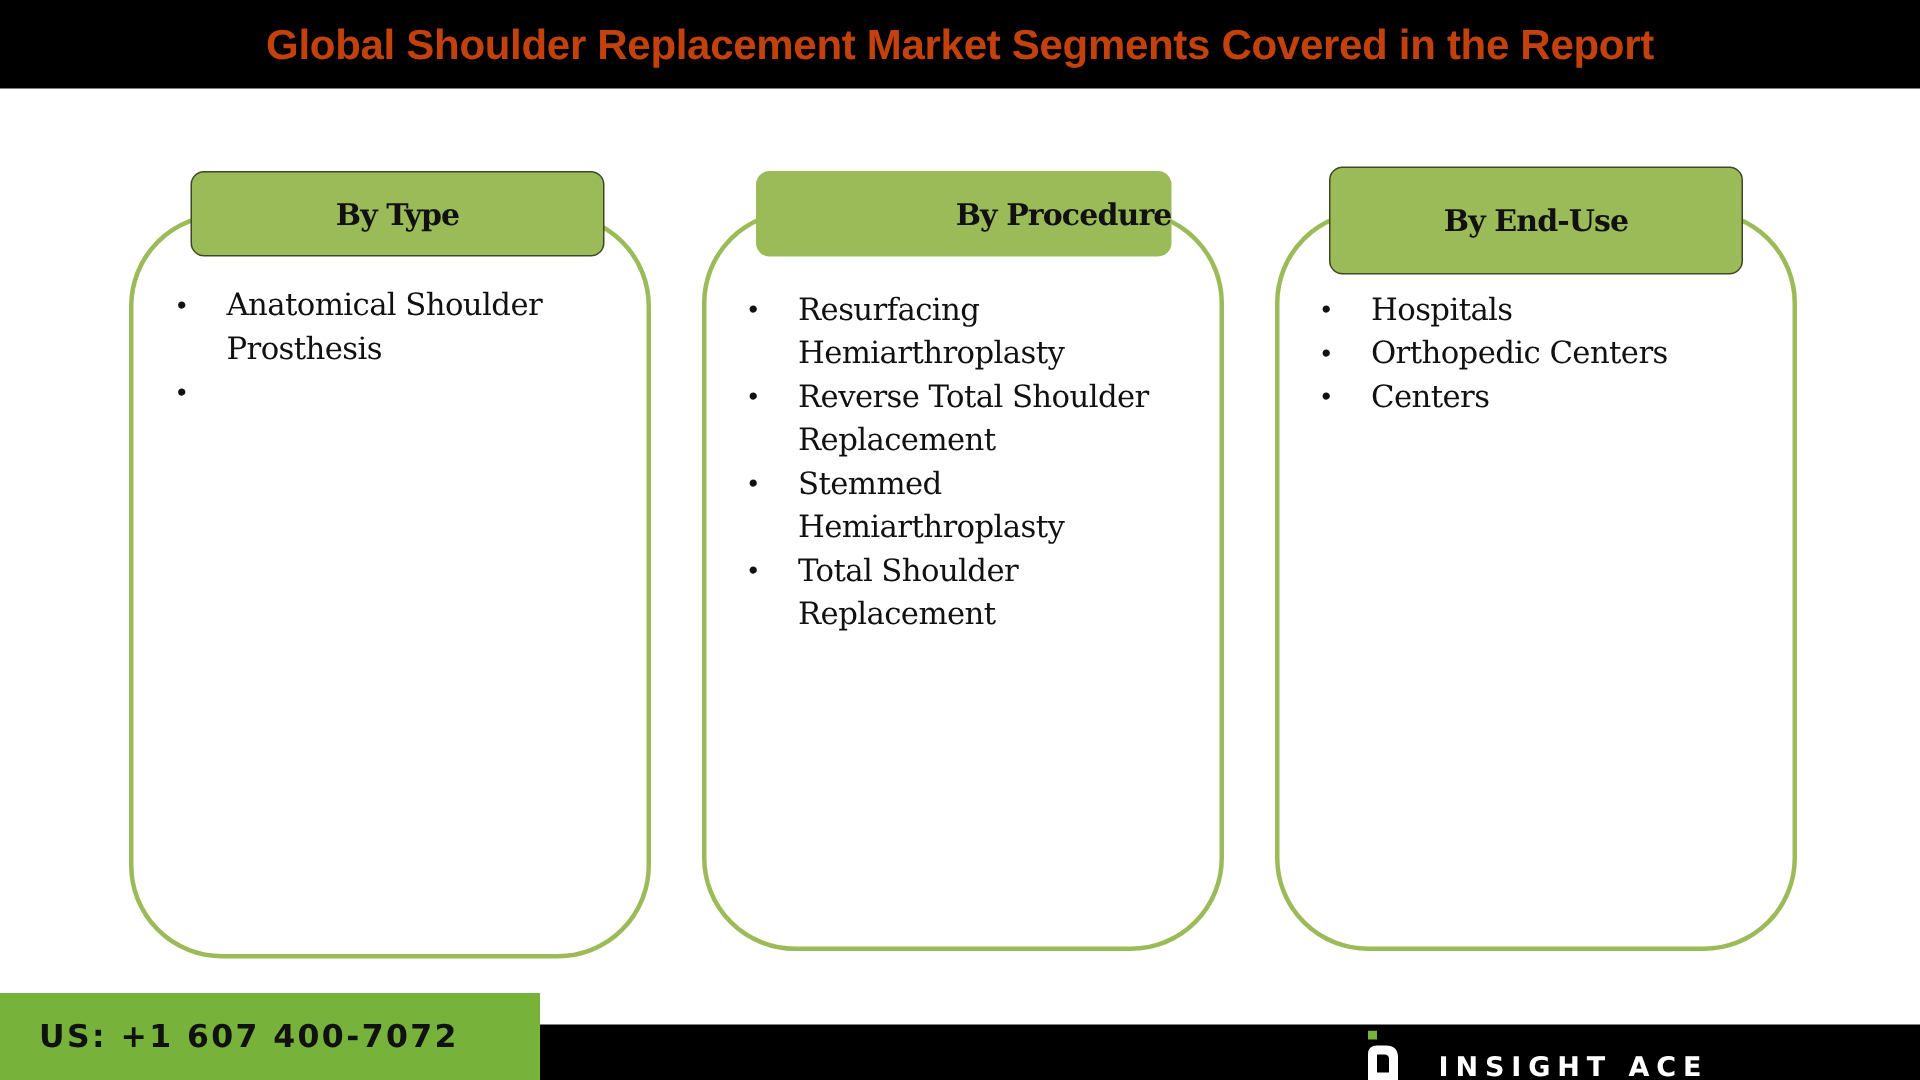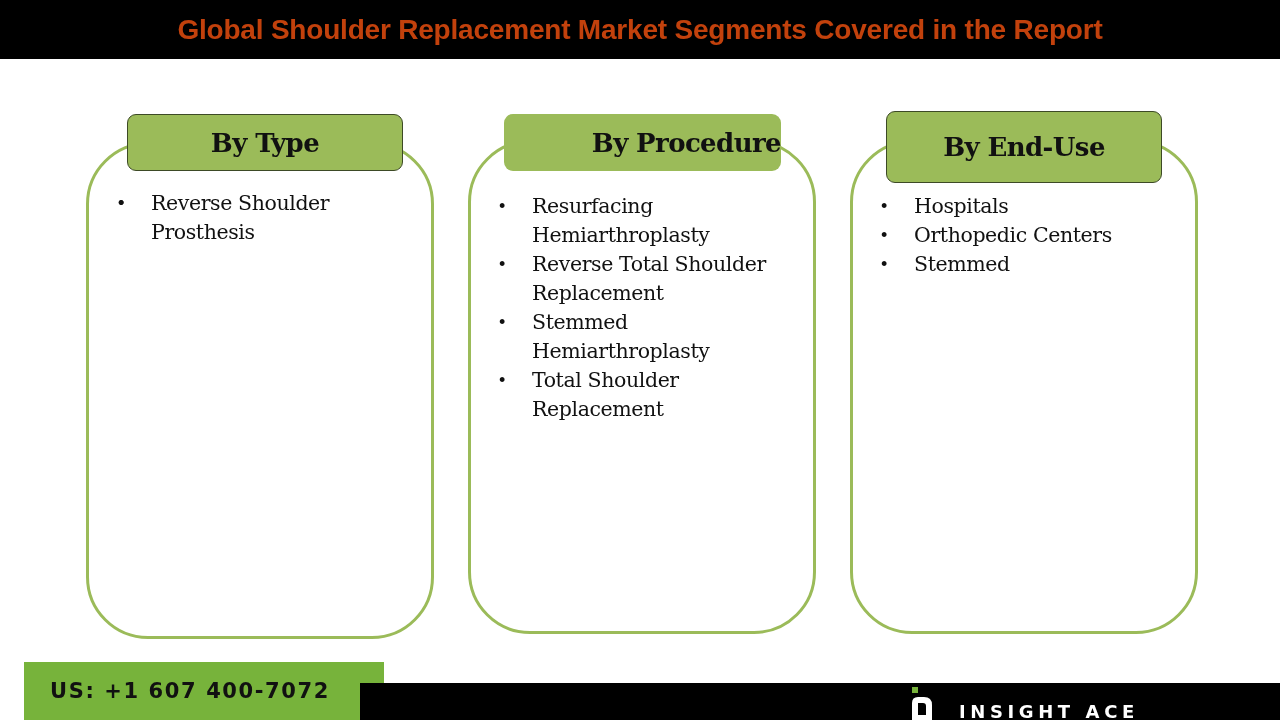--- a/index.html
+++ b/index.html
@@ -19,21 +19,21 @@
       border: 3.5px solid #9bbb59;
       border-radius: 62px;
       background: #ffffff;
     }
     .card-header {
       position: absolute;
       background: #9bbb59;
       border-radius: 9px;
       display: flex; align-items: center; justify-content: center;
       font-family: "DejaVu Serif", "Liberation Serif", serif;
-      font-weight: bold; font-size: 26px; color: #111111;
+      font-weight: bold; font-size: 20px; color: #111111;
       letter-spacing: -0.6px;
     }
     .card-header.outlined { border: 1.5px solid #3d4a26; }
 
     .card-list {
       position: absolute;
       list-style: none;
       font-family: "DejaVu Serif", "Liberation Serif", serif;
       font-size: 20.5px; line-height: 29px; color: #111111;
       letter-spacing: -0.4px;
@@ -42,21 +42,21 @@
     .card-list li .bullet {
       position: absolute; left: 0; top: 0; width: 14px; text-align: center;
       font-family: "Liberation Sans", sans-serif; font-size: 18px;
     }
 
     .footer-left {
       position: absolute; left: 0; top: 662px; width: 360px; height: 58px;
       background: #77b33b;
       display: flex; align-items: center; padding-left: 26px;
       font-family: "DejaVu Sans", sans-serif; font-weight: bold; font-size: 21px;
-      color: #111111; letter-spacing: 1.6px; margin-left: 24px;
+      color: #111111; letter-spacing: 1.6px;
     }
     .footer-right {
       position: absolute; left: 360px; top: 662px; width: 920px; height: 58px;
       background: #000000;
       margin-top: 21px;
     }
     .logo-icon {
       position: absolute; left: 550px; top: 4px; width: 24px; height: 46px;
     }
     .brand-text {
@@ -70,43 +70,43 @@
 
 <div class="title-bar">
   <span>Global Shoulder Replacement Market Segments Covered in the Report</span>
 </div>
 
 <div class="card" style="left:86px; top:142px; width:348px; height:497px;"></div>
 <div class="card-header outlined" style="left:127px; top:114px; width:276px; height:57px;">
   <span>By Type</span>
 </div>
 <ul class="card-list" style="left:114px; top:189px; width:300px;">
+  <li><span class="bullet">•</span><span>Anatomical Shoulder Prosthesis</span></li>
   <li><span class="bullet">•</span></li>
-  <li><span class="bullet">•</span><span>Reverse Shoulder Prosthesis</span></li>
 </ul>
 
 <div class="card" style="left:468px; top:140px; width:348px; height:494px;"></div>
 <div class="card-header" style="left:504px; top:114px; width:277px; height:57px;justify-content:flex-end;">
   <span>By Procedure</span>
 </div>
 <ul class="card-list" style="left:495px; top:192px; width:300px;">
   <li><span class="bullet">•</span><span>Resurfacing Hemiarthroplasty</span></li>
   <li><span class="bullet">•</span><span>Reverse Total Shoulder Replacement</span></li>
   <li><span class="bullet">•</span><span>Stemmed Hemiarthroplasty</span></li>
   <li><span class="bullet">•</span><span>Total Shoulder Replacement</span></li>
 </ul>
 
 <div class="card" style="left:850px; top:140px; width:348px; height:494px;"></div>
 <div class="card-header outlined" style="left:886px; top:111px; width:276px; height:72px;">
   <span>By End-Use</span>
 </div>
 <ul class="card-list" style="left:877px; top:192px; width:300px;">
   <li><span class="bullet">•</span><span>Hospitals</span></li>
   <li><span class="bullet">•</span><span>Orthopedic Centers</span></li>
-  <li><span class="bullet">•</span><span>Stemmed</span></li>
+  <li><span class="bullet">•</span><span>Centers</span></li>
 </ul>
 
 <div class="footer-left">
   <span>US: +1 607 400-7072</span>
 </div>
 <div class="footer-right">
   <svg class="logo-icon" viewBox="0 0 24 46">
     <rect x="2" y="0" width="6" height="6" fill="#77b33b"></rect>
     <path d="M2 46 L2 16 Q2 10 8 10 L14 10 Q22 10 22 18 L22 46 L16 46 L16 34 L8 34 L8 46 Z M8 28 L16 28 L16 19 Q16 16 13 16 L8 16 Z" fill="#ffffff" fill-rule="evenodd"></path>
   </svg>

